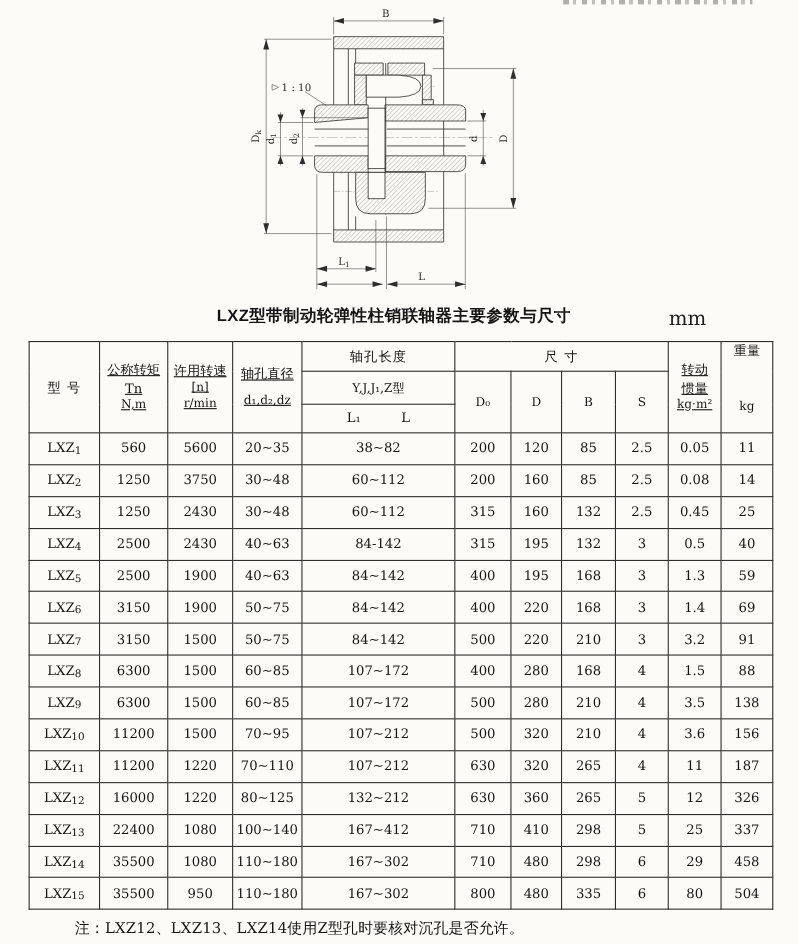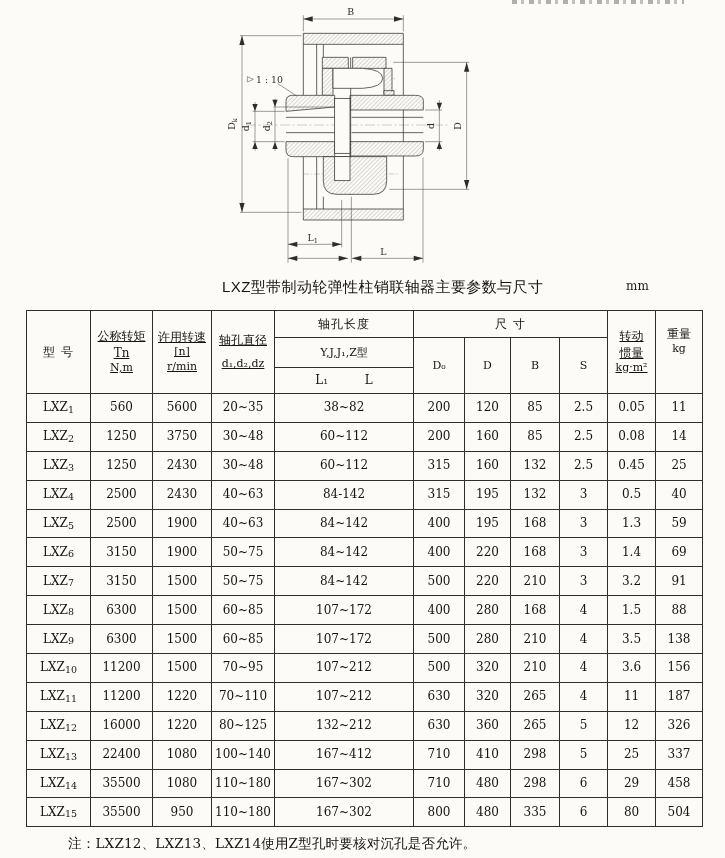--- a/index.html
+++ b/index.html
@@ -16,46 +16,46 @@
     background:repeating-linear-gradient(90deg,#9a9692 0 5px,transparent 5px 9px,#b0aca6 9px 12px,transparent 12px 17px);
     opacity:.75;
   }
   
   .diagram{position:absolute;left:160px;top:0;width:400px;height:270px;}
   .diagram text{font-family:"DejaVu Serif","Liberation Serif",serif;fill:#2b2b2b;}
   .dim-label{font-size:28px;}
   .dim-sub{font-size:20px;}
   
   .title{
-    position:absolute;left:222px;top:278px;
+    position:absolute;left:197px;top:278px;
     font-family:"Liberation Sans","DejaVu Sans",sans-serif;
-    font-weight:normal;font-size:15px;letter-spacing:.4px;color:#151515;
+    font-weight:bold;font-size:15px;letter-spacing:.4px;color:#151515;
     white-space:nowrap;
   }
   .unit{
-    position:absolute;left:626px;top:279px;
-    font-size:12px;color:#1c1c1c;
+    position:absolute;left:608px;top:279px;
+    font-size:18px;color:#1c1c1c;
   }
   
   table.params{
     position:absolute;left:26px;top:310px;
     border-collapse:collapse;table-layout:fixed;width:676px;
     font-size:12px;color:#141414;
   }
   table.params th,table.params td{
     border:1px solid #2e2e2e;text-align:center;vertical-align:middle;
     padding:0;font-weight:normal;overflow:hidden;line-height:1.25;
   }
   thead .r1{height:27px;} thead .r2{height:30px;} thead .r3{height:26px;}
   tr.data-row{height:28.9px;}
   .hdr-cjk{font-size:12px;letter-spacing:1px;}
   .hdr-small{font-size:11px;}
   .stack div{line-height:1.35;text-decoration:underline;}
   .l1l{display:flex;justify-content:space-around;align-items:center;padding:0 22px;font-size:12px;}
-  .gap-stack{display:flex;flex-direction:column;justify-content:flex-start;height:62px;padding:6px 0;box-sizing:border-box;}
+  .gap-stack{display:flex;flex-direction:column;justify-content:flex-end;height:62px;padding:6px 0;box-sizing:border-box;gap:36px;}
   .model-num{font-size:9.5px;position:relative;top:1.5px;letter-spacing:0;}
   
   .note{
     position:absolute;left:28px;top:835px;
     font-size:13.5px;color:#141414;letter-spacing:.2px;white-space:nowrap;margin-left:40px;
   }
 </style>
 </head>
 <body>
 

